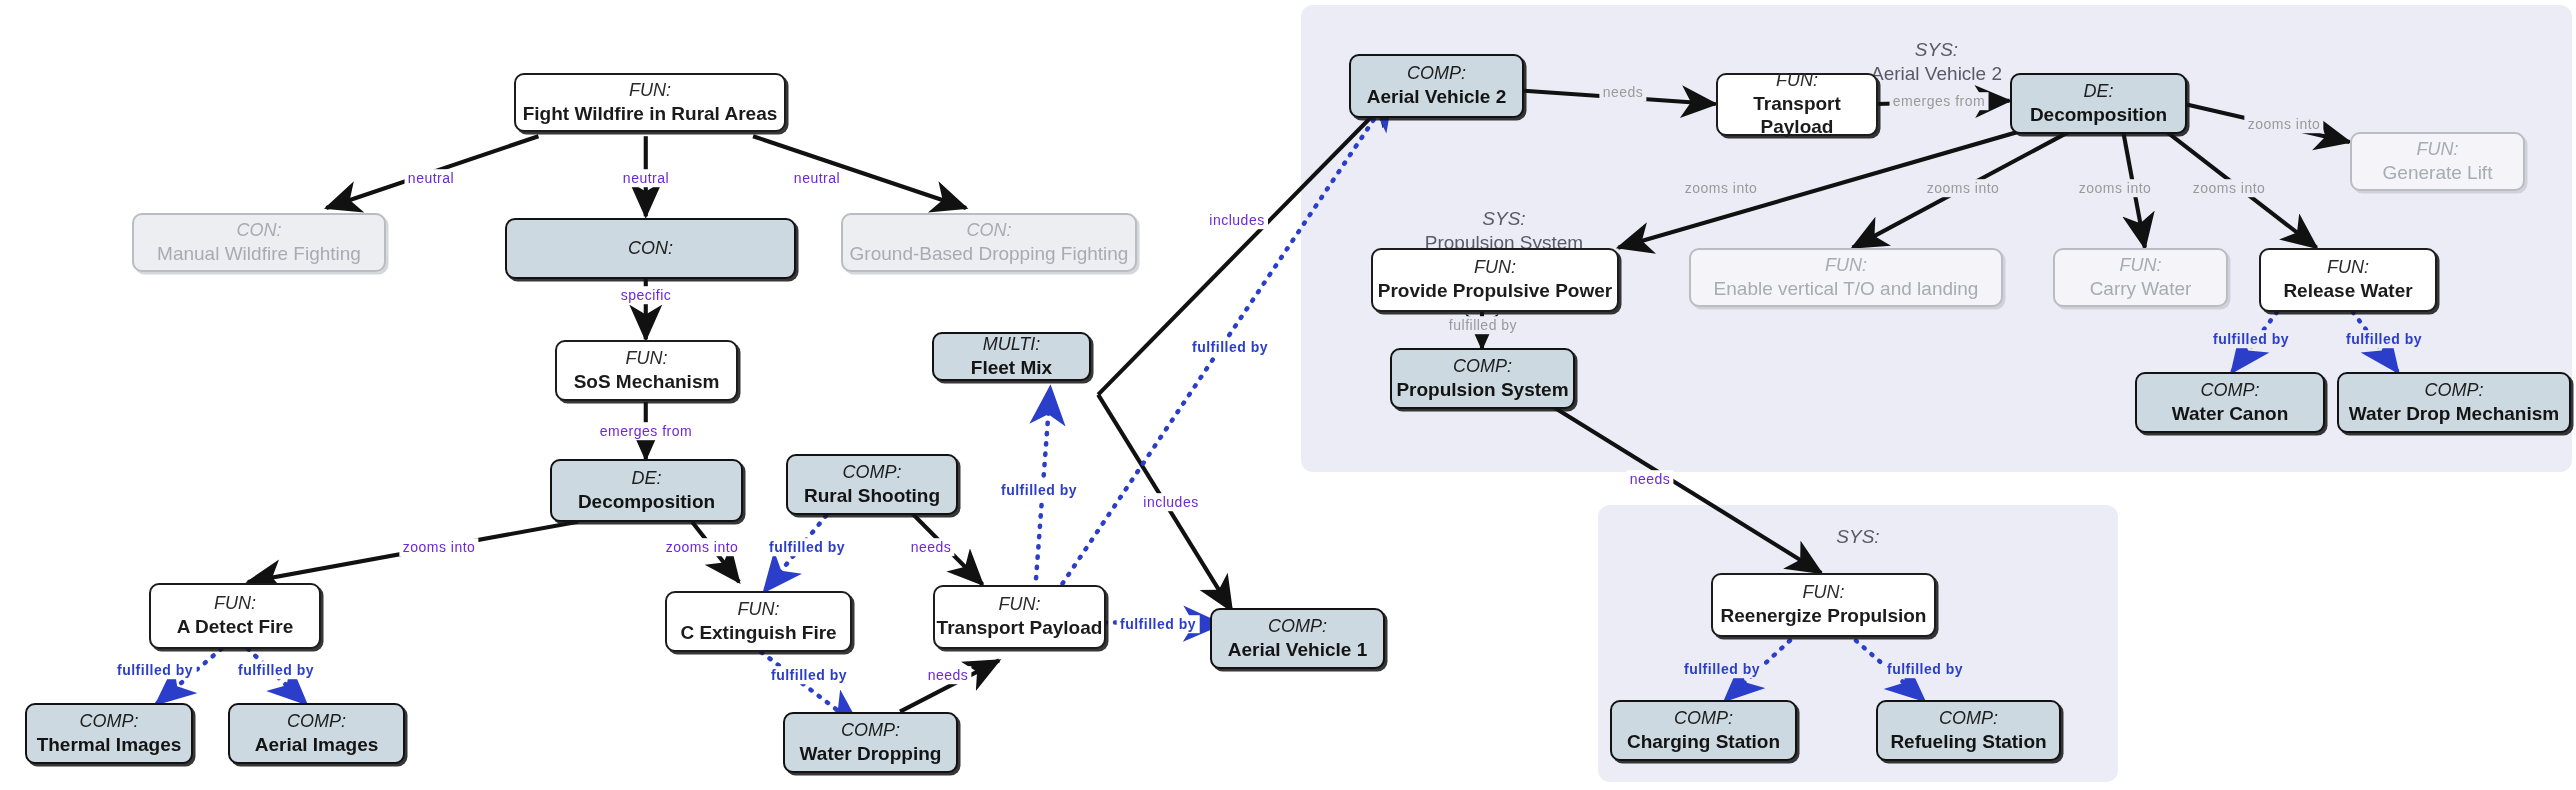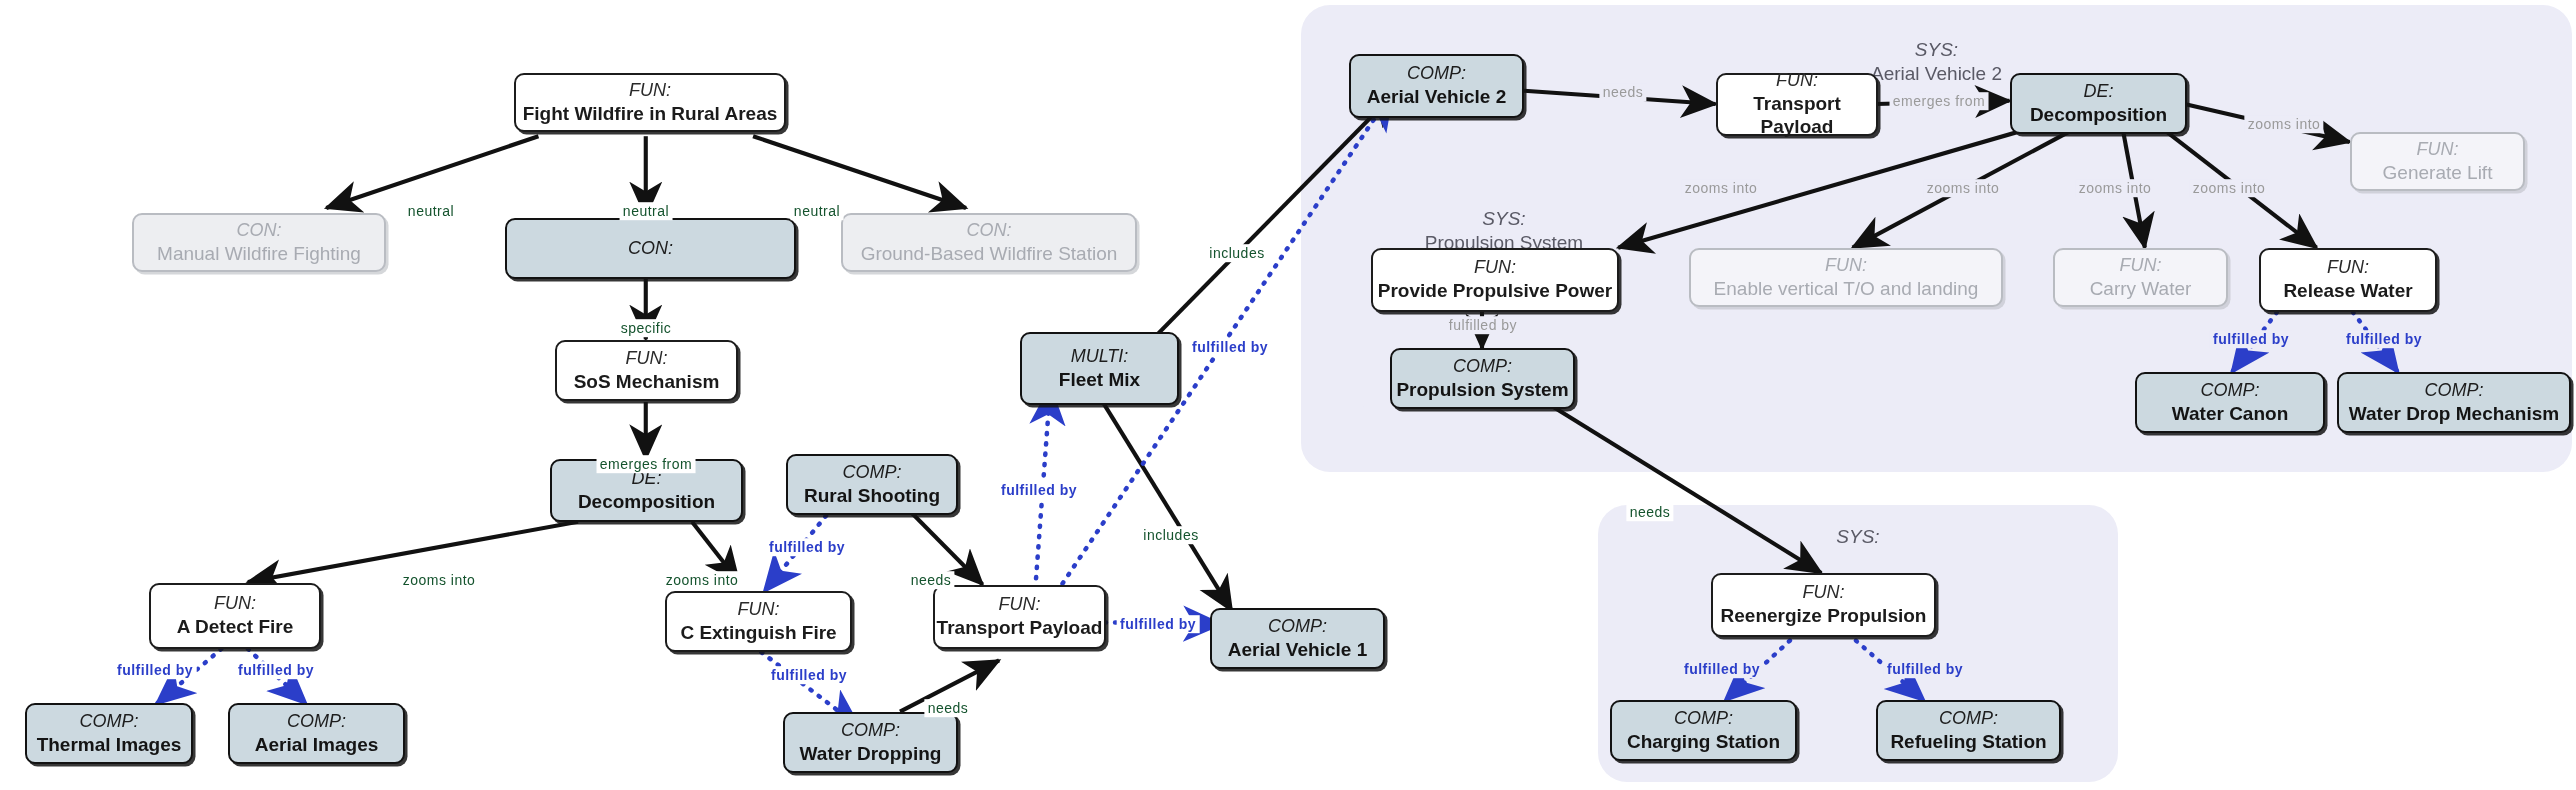--- a/index.html
+++ b/index.html
@@ -1,20 +1,20 @@
 <!DOCTYPE html>
 <html style="font-size:13.2px"><head>
 <meta charset="utf-8">
 <style>
   html,body{margin:0;padding:0;background:#ffffff;}
   body{font-family:"Liberation Sans",sans-serif;}
   #canvas{position:relative;width:2576px;height:790px;background:#ffffff;overflow:hidden;}
   svg#wires{position:absolute;left:0;top:0;width:2576px;height:790px;pointer-events:none;}
 
-  .group{position:absolute;background:#ececf7;border-radius:29px;}
+  .group{position:absolute;background:#ececf7;border-radius:12px;}
   .group-title{position:absolute;width:100%;text-align:center;color:#5a5a66;font-size:19px;line-height:24px;}
   .group-title .k{font-style:italic;}
 
   .node{position:absolute;box-sizing:border-box;border-radius:10px;
         display:flex;flex-direction:column;align-items:center;justify-content:center;
         text-align:center;line-height:1.22;}
   .node .kind{font-style:italic;font-size:18px;}
   .node .name{font-size:19px;font-weight:600;}
 
   
@@ -31,21 +31,21 @@
   .n-ghost .kind{color:#a8abb2;}
   .n-ghost .name{font-weight:500;}
   
   .n-ghost-lav{background:#f4f4f9;border:2.5px solid #b9bcc2;color:#a8abb2;
                box-shadow:2.5px 2.5px 0 rgba(185,188,194,.55);}
   .n-ghost-lav .kind{color:#a8abb2;}
   .n-ghost-lav .name{font-weight:400;}
 
   .elabel{position:absolute;font-size:14px;letter-spacing:0.5px;white-space:nowrap;
           transform:translate(-50%,-50%);padding:0.8px 3.3px;}
-  .e-grey{color:#14532d;background:#ffffff;margin-top:33px;}
+  .e-grey{color:#6d28d9;background:#ffffff;}
   .e-grey-lav{color:#9a9a9a;background:#ececf7;}
   .e-blue{color:#2b3ec9;background:#ffffff;font-weight:700;}
   .e-blue-lav{color:#2b3ec9;background:#ececf7;font-weight:700;}
 </style>
 </head>
 <body>
 
 <div id="canvas">
 
   <div class="group" style="left:1301px;top:5px;width:1271px;height:467px;">
@@ -145,21 +145,21 @@
     <span class="kind">CON:</span>
     <span class="name">Manual Wildfire Fighting</span>
   </div>
 
   <div class="node n-shaded" style="left:505px;top:218px;width:291px;height:61px;">
     <span class="kind">CON:</span>
   </div>
 
   <div class="node n-ghost" style="left:841px;top:213px;width:296px;height:59px;">
     <span class="kind">CON:</span>
-    <span class="name">Ground-Based Wildfire Station</span>
+    <span class="name">Ground-Based Dropping Fighting</span>
   </div>
 
   <div class="node n-white" style="left:555px;top:340px;width:183px;height:61px;">
     <span class="kind">FUN:</span>
     <span class="name">SoS Mechanism</span>
   </div>
 
   <div class="node n-shaded" style="left:550px;top:459px;width:193px;height:63px;">
     <span class="kind">DE:</span>
     <span class="name">Decomposition</span>
@@ -193,21 +193,21 @@
   <div class="node n-shaded" style="left:783px;top:712px;width:175px;height:61px;">
     <span class="kind">COMP:</span>
     <span class="name">Water Dropping</span>
   </div>
 
   <div class="node n-white" style="left:933px;top:585px;width:173px;height:64px;">
     <span class="kind">FUN:</span>
     <span class="name">Transport Payload</span>
   </div>
 
-  <div class="node n-shaded" style="left:1020px;top:332px;width:159px;height:73px;">
+  <div class="node n-shaded" style="left:932px;top:332px;width:159px;height:49px;">
     <span class="kind">MULTI:</span>
     <span class="name">Fleet Mix</span>
   </div>
 
   <div class="node n-shaded" style="left:1210px;top:608px;width:175px;height:61px;">
     <span class="kind">COMP:</span>
     <span class="name">Aerial Vehicle 1</span>
   </div>
 
   <div class="node n-shaded" style="left:1349px;top:54px;width:175px;height:64px;">

